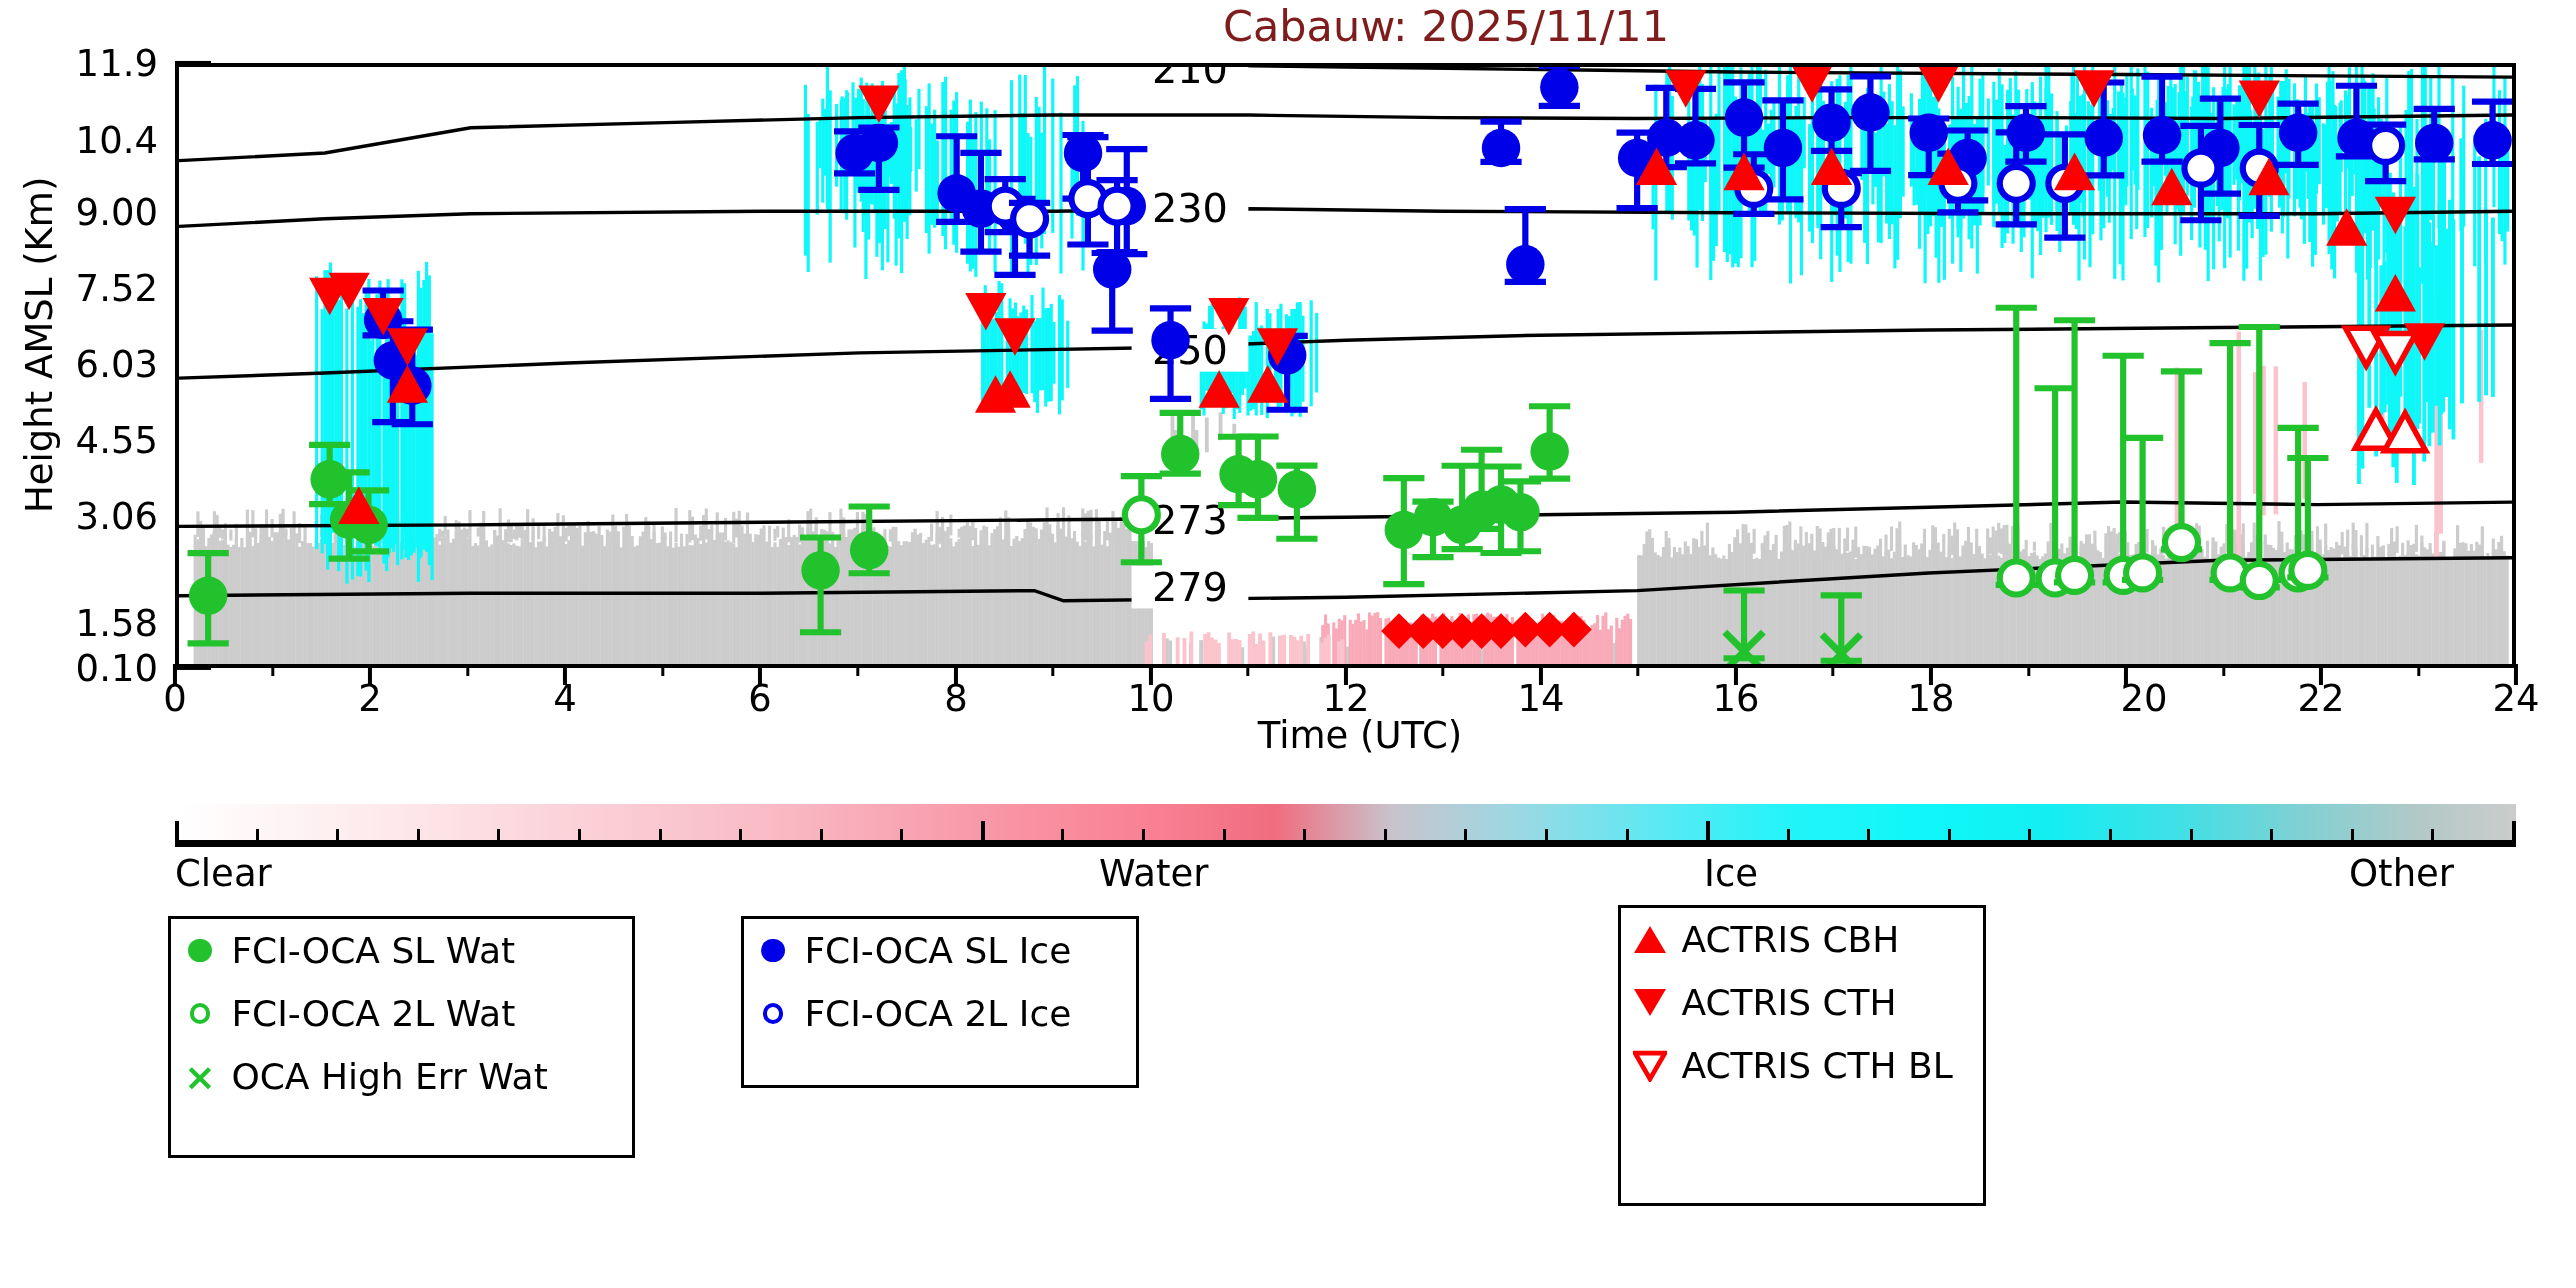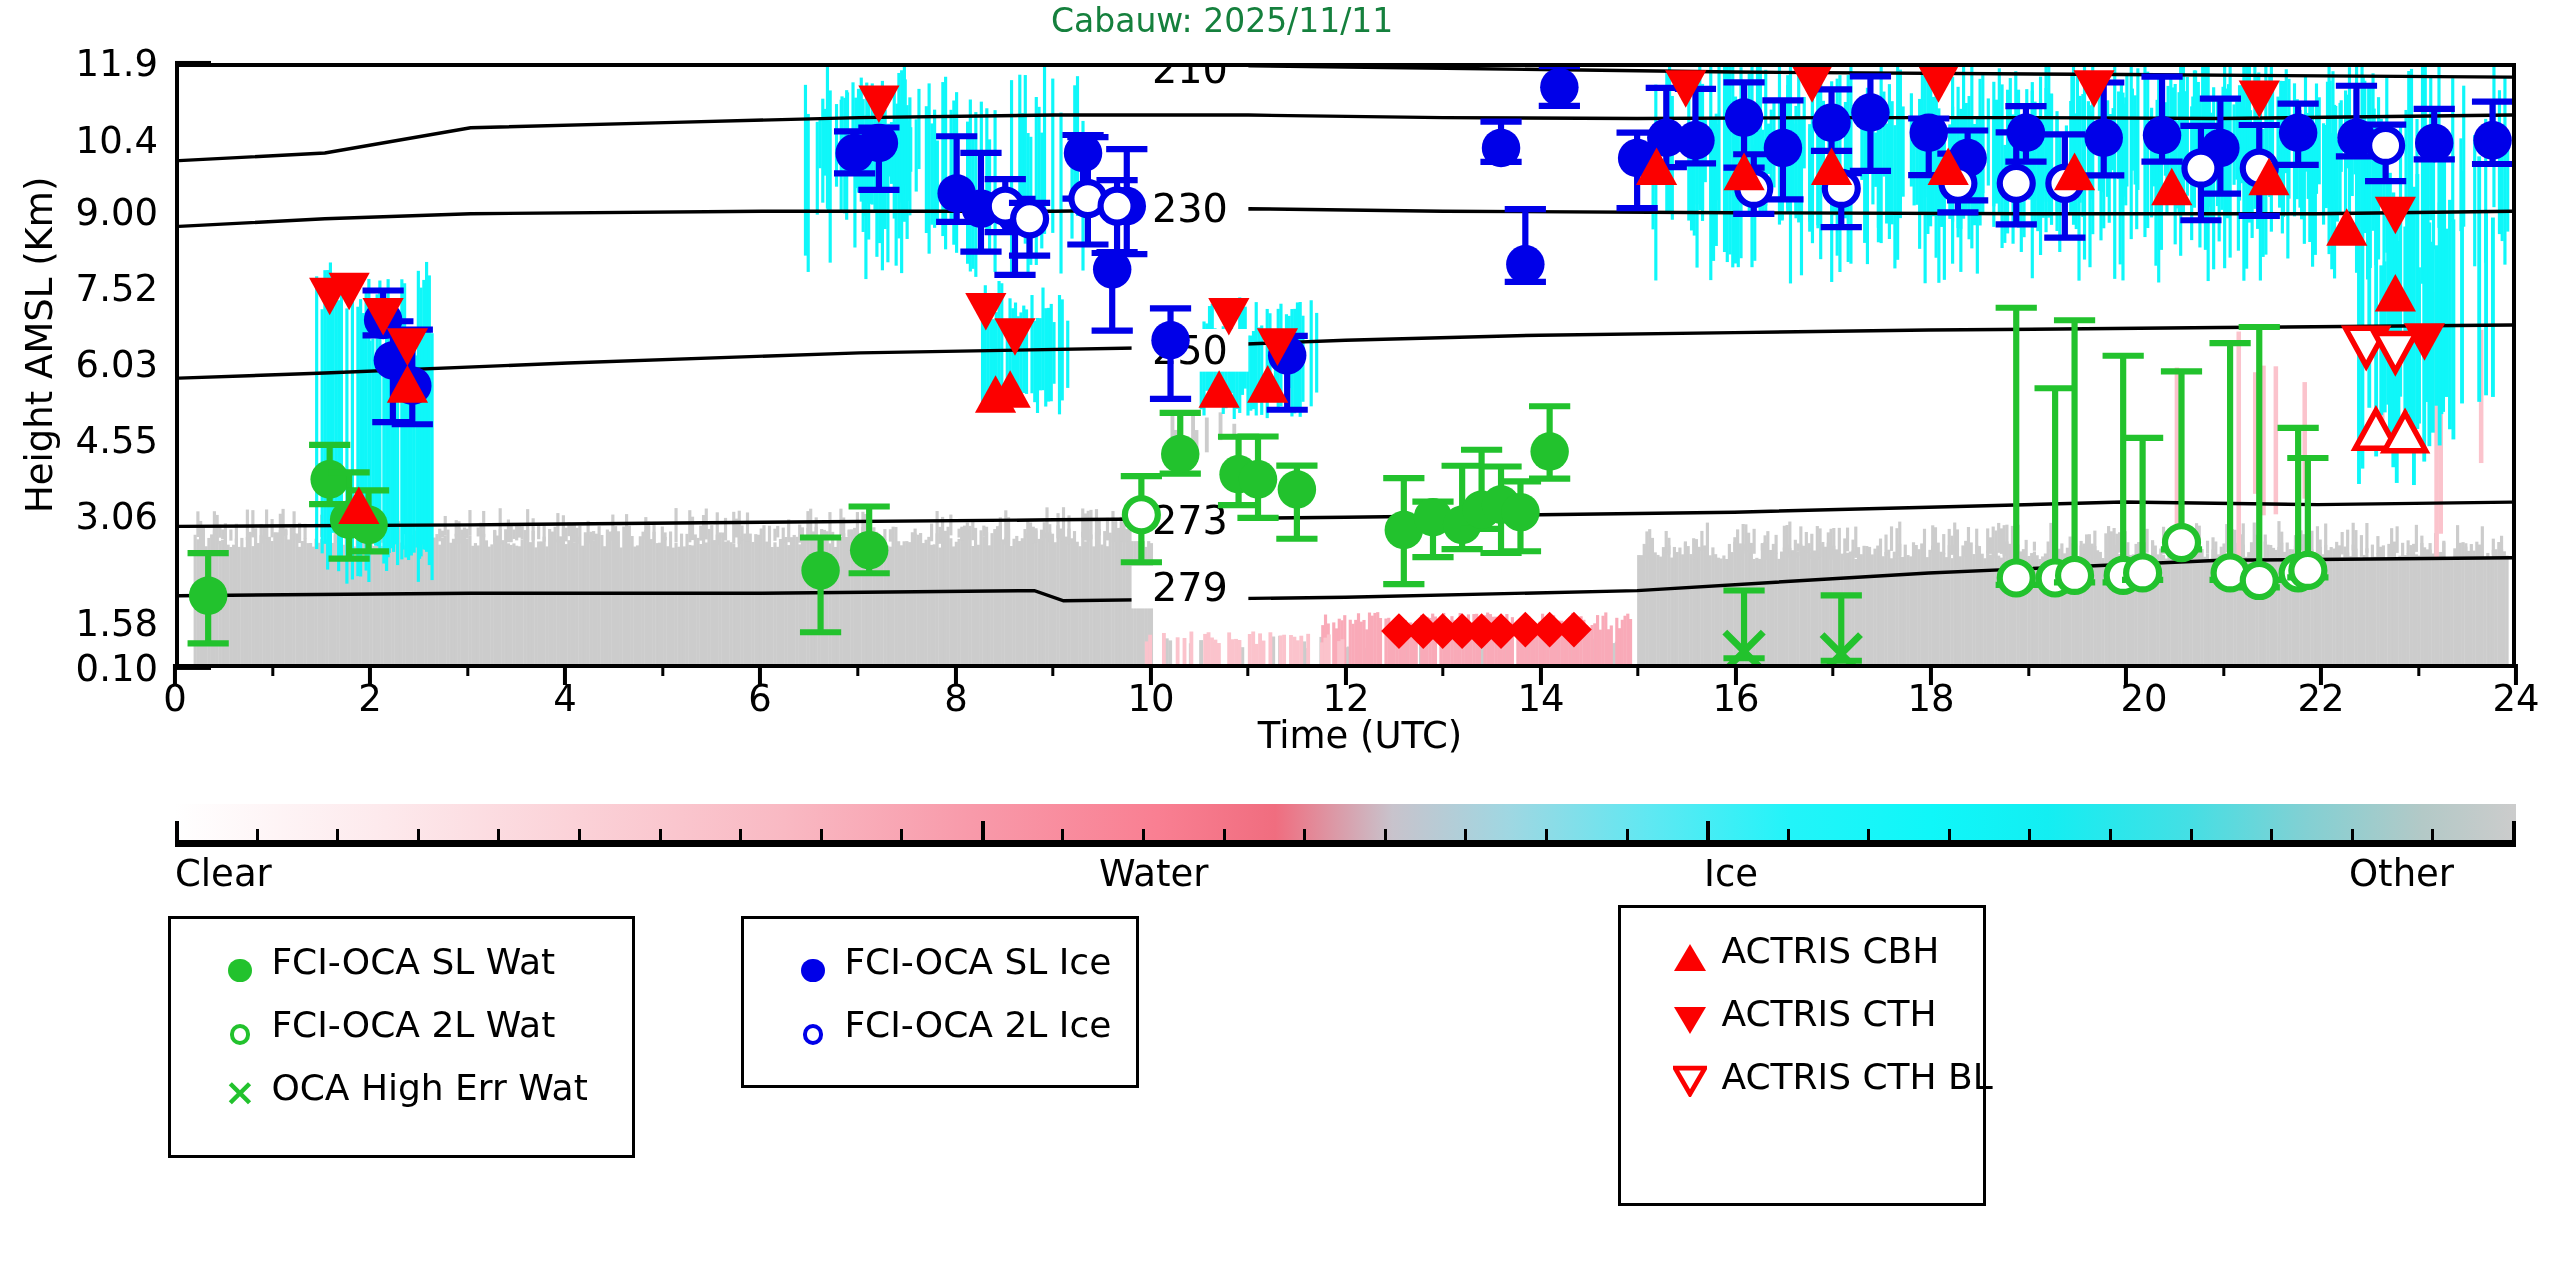--- a/index.html
+++ b/index.html
@@ -2,22 +2,22 @@
 <html style="font-size:11px"><head>
 <meta charset="utf-8">
 <style>
   html,body{margin:0;padding:0;background:#fff;}
   body{width:2576px;height:1288px;position:relative;font-family:"DejaVu Sans","Liberation Sans",sans-serif;}
 
   
   #figure{position:absolute;left:0;top:0;width:2576px;height:1288px;background:#ffffff;overflow:hidden;}
 
   
-  #chart-title{position:absolute;left:1051px;top:1.4px;width:618px;text-align:left;
-    font-size:33px;color:#15803d;letter-spacing:0px;white-space:nowrap;}
+  #chart-title{position:absolute;left:1051px;top:1.4px;width:618px;text-align:right;
+    font-size:43px;color:#7f1d1d;letter-spacing:0px;white-space:nowrap;}
 
   
   #plot-frame{position:absolute;left:175px;top:63px;width:2341px;height:605px;
     border:4.1px solid #000;box-sizing:border-box;background:#fff;overflow:hidden;}
   #plot-canvas{position:absolute;left:0;top:0;width:100%;height:100%;}
 
   
   .ytick-label{position:absolute;right:2418px;text-align:right;font-size:37px;color:#000;
     white-space:nowrap;transform:translateY(-50%);}
   .ytick-mark{position:absolute;left:175px;width:36px;height:4.1px;background:#000;transform:translateY(-50%);}
@@ -40,21 +40,21 @@
       #f89aaa 34%, #f97f92 42%, #f06d7f 47%, #c8c3cc 52%,
       #9fd7e2 57%, #5fe8f2 63%, #22f4f9 69%, #0ff7f9 75%,
       #13eef2 80%, #44dfe4 86%, #82d0d3 91%, #b3c9c7 96%, #cccccc 100%);}
   #colorbar-axis{position:absolute;left:0;top:36px;width:100%;height:6.9px;background:#000;}
   .cb-tick{position:absolute;top:25px;width:3.4px;height:11px;background:#000;}
   .cb-tick.major{top:16.5px;height:19px;width:4.1px;}
   .cb-label{position:absolute;top:852px;font-size:37px;color:#000;white-space:nowrap;}
 
   
   .legend-box{position:absolute;border:3.4px solid #000;background:#fff;box-sizing:border-box;}
-  .legend-row{display:flex;align-items:flex-end;height:63px;padding-left:22px;margin-left:28px;}
+  .legend-row{display:flex;align-items:center;height:63px;padding-left:10px;}
   .legend-text{font-size:36px;color:#000;white-space:nowrap;margin-left:12.4px;}
   .legend-mark{width:38px;display:flex;align-items:center;justify-content:center;flex:0 0 38px;}
 
   .dot-filled{width:23.4px;height:23.4px;border-radius:50%;}
   .dot-open{width:20.6px;height:20.6px;border-radius:50%;border:4.1px solid;box-sizing:border-box;}
   .tri-up{width:0;height:0;border-left:16.5px solid transparent;border-right:16.5px solid transparent;}
   .tri-down{width:0;height:0;border-left:16.5px solid transparent;border-right:16.5px solid transparent;}
   .xmark{font-size:38px;line-height:32px;font-weight:bold;}
 
   svg.tri-open{display:block;}

